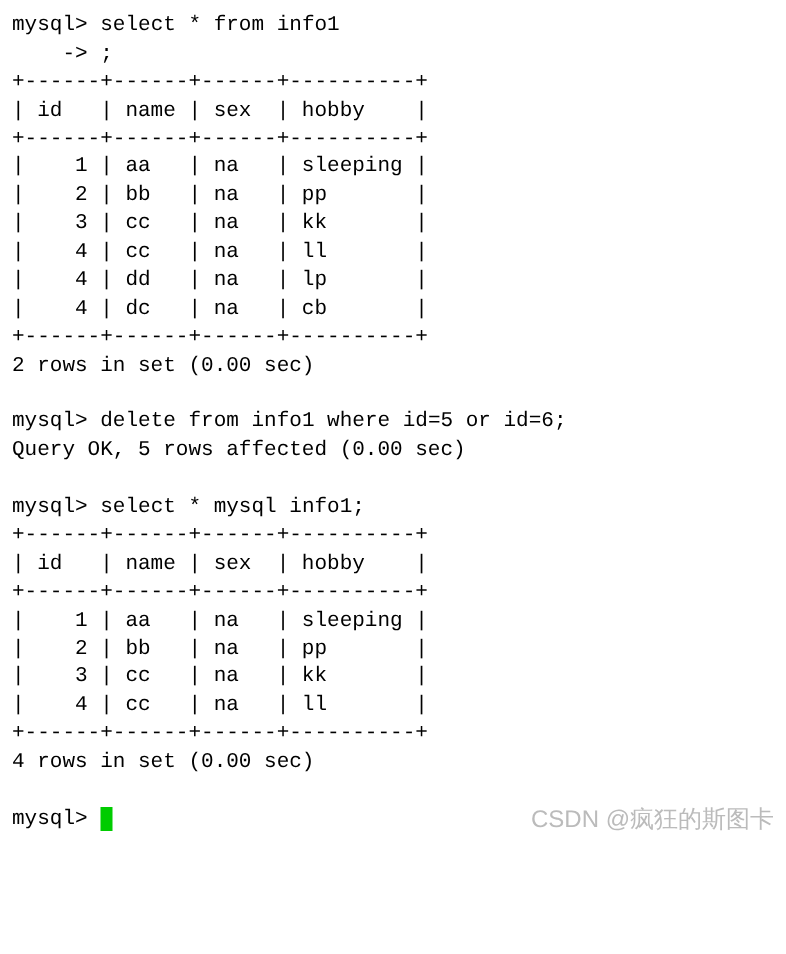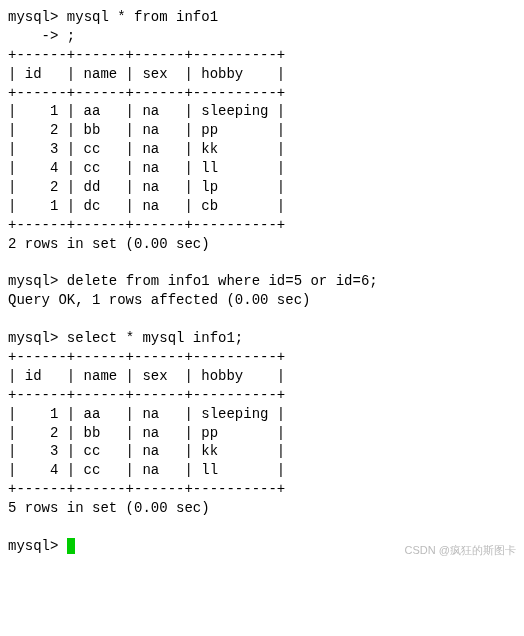--- a/index.html
+++ b/index.html
@@ -21,52 +21,52 @@
       background: #00cc00;
       display: inline-block;
       width: 8px;
       height: 16px;
       vertical-align: text-bottom;
     }
     .watermark {
       position: absolute;
       bottom: 6px;
       right: 8px;
-      font-size: 11px;
+      font-size: 16px;
       color: #bbbbbb;
       font-family: sans-serif;
       text-align: center;
     }
   </style>
 </head>
 <body>
 
-<div class="terminal"><span>mysql&gt;</span> <span>mysql * from info1</span>
+<div class="terminal"><span>mysql&gt;</span> <span>select * from info1</span>
 <span>    -&gt;</span> <span>;</span>
 <span>+------+------+------+----------+</span>
 <span>| id   | name | sex  | hobby    |</span>
 <span>+------+------+------+----------+</span>
 <span>|    1 | aa   | na   | sleeping |</span>
 <span>|    2 | bb   | na   | pp       |</span>
 <span>|    3 | cc   | na   | kk       |</span>
 <span>|    4 | cc   | na   | ll       |</span>
-<span>|    2 | dd   | na   | lp       |</span>
-<span>|    1 | dc   | na   | cb       |</span>
+<span>|    4 | dd   | na   | lp       |</span>
+<span>|    4 | dc   | na   | cb       |</span>
 <span>+------+------+------+----------+</span>
 <span>2 rows in set (0.00 sec)</span>
 
 <span>mysql&gt;</span> <span>delete from info1 where id=5 or id=6;</span>
-<span>Query OK, 1 rows affected (0.00 sec)</span>
+<span>Query OK, 5 rows affected (0.00 sec)</span>
 
 <span>mysql&gt;</span> <span>select * mysql info1;</span>
 <span>+------+------+------+----------+</span>
 <span>| id   | name | sex  | hobby    |</span>
 <span>+------+------+------+----------+</span>
 <span>|    1 | aa   | na   | sleeping |</span>
 <span>|    2 | bb   | na   | pp       |</span>
 <span>|    3 | cc   | na   | kk       |</span>
 <span>|    4 | cc   | na   | ll       |</span>
 <span>+------+------+------+----------+</span>
-<span>5 rows in set (0.00 sec)</span>
+<span>4 rows in set (0.00 sec)</span>
 
 <span>mysql&gt;</span> <span class="cursor"></span></div>
 
 <div class="watermark">CSDN @疯狂的斯图卡</div>
 
 </body></html>

